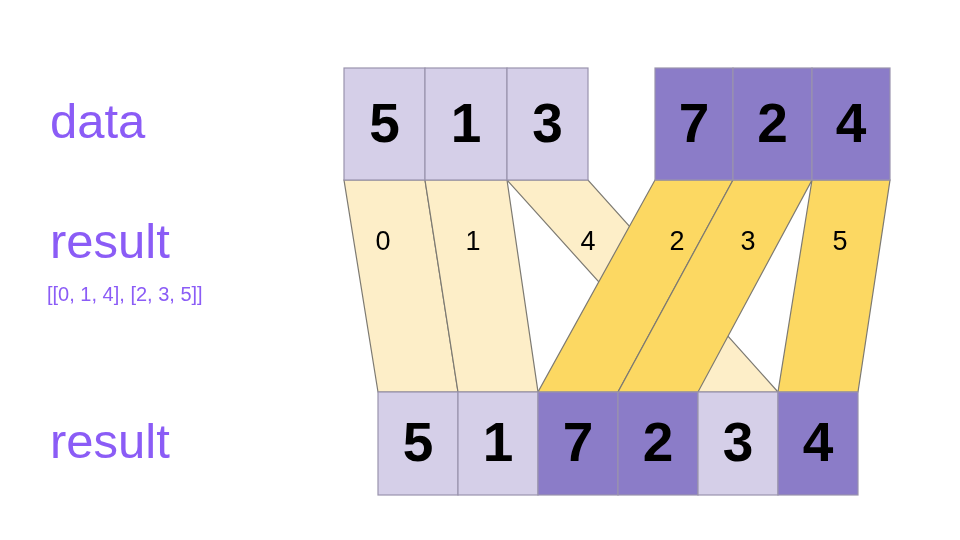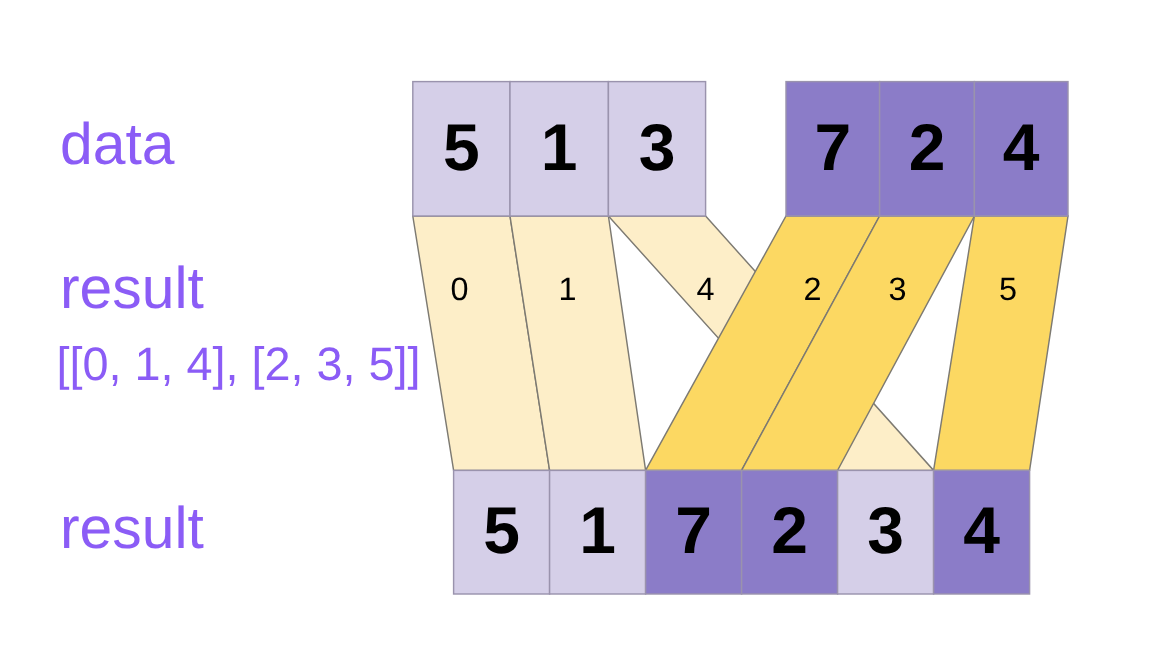--- a/index.html
+++ b/index.html
@@ -12,21 +12,21 @@
   }
   .row-label{
     position:absolute;
     color:#8b5cf6;
     font-family:Liberation Sans, sans-serif;
     font-weight:400;
     white-space:nowrap;
   }
   #label-data{ left:50px; top:93px; font-size:49px; }
   #label-indices{ left:50px; top:213px; font-size:49px; }
-  #label-indices-value{ left:47px; top:283px; font-size:39px; }
+  #label-indices-value{ left:47px; top:283px; font-size:20px; }
   #label-result{ left:50px; top:413px; font-size:49px;text-align:center; }
 
   svg{ position:absolute; left:0; top:0; }
   .cellnum{
     font-family:"Liberation Sans", sans-serif;
     font-weight:bold;
     font-size:55px;
     fill:#000000;
     text-anchor:middle;
     dominant-baseline:middle;

